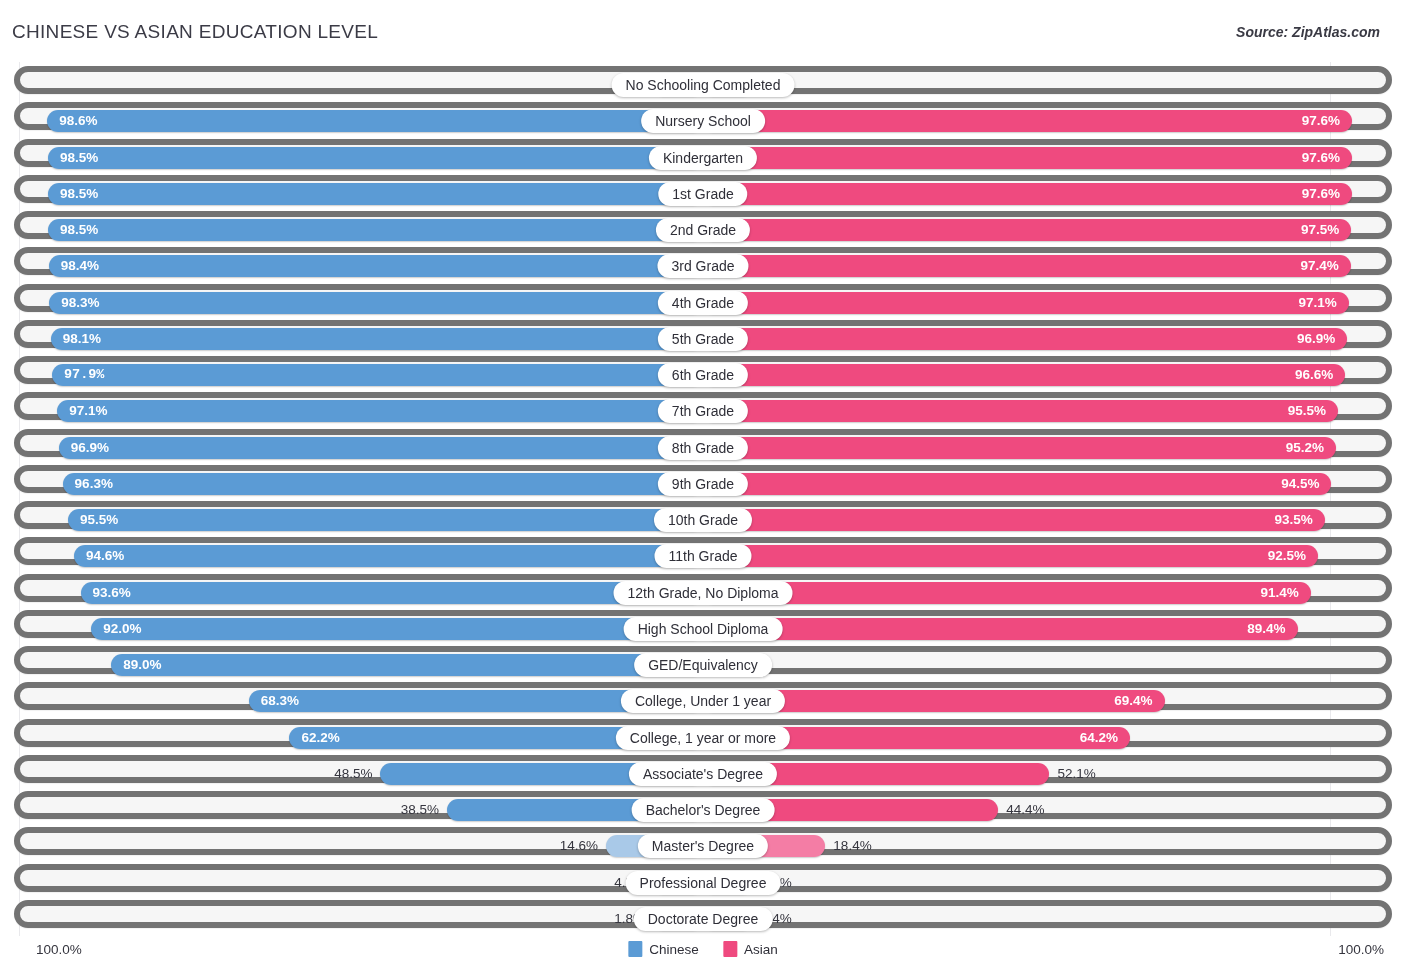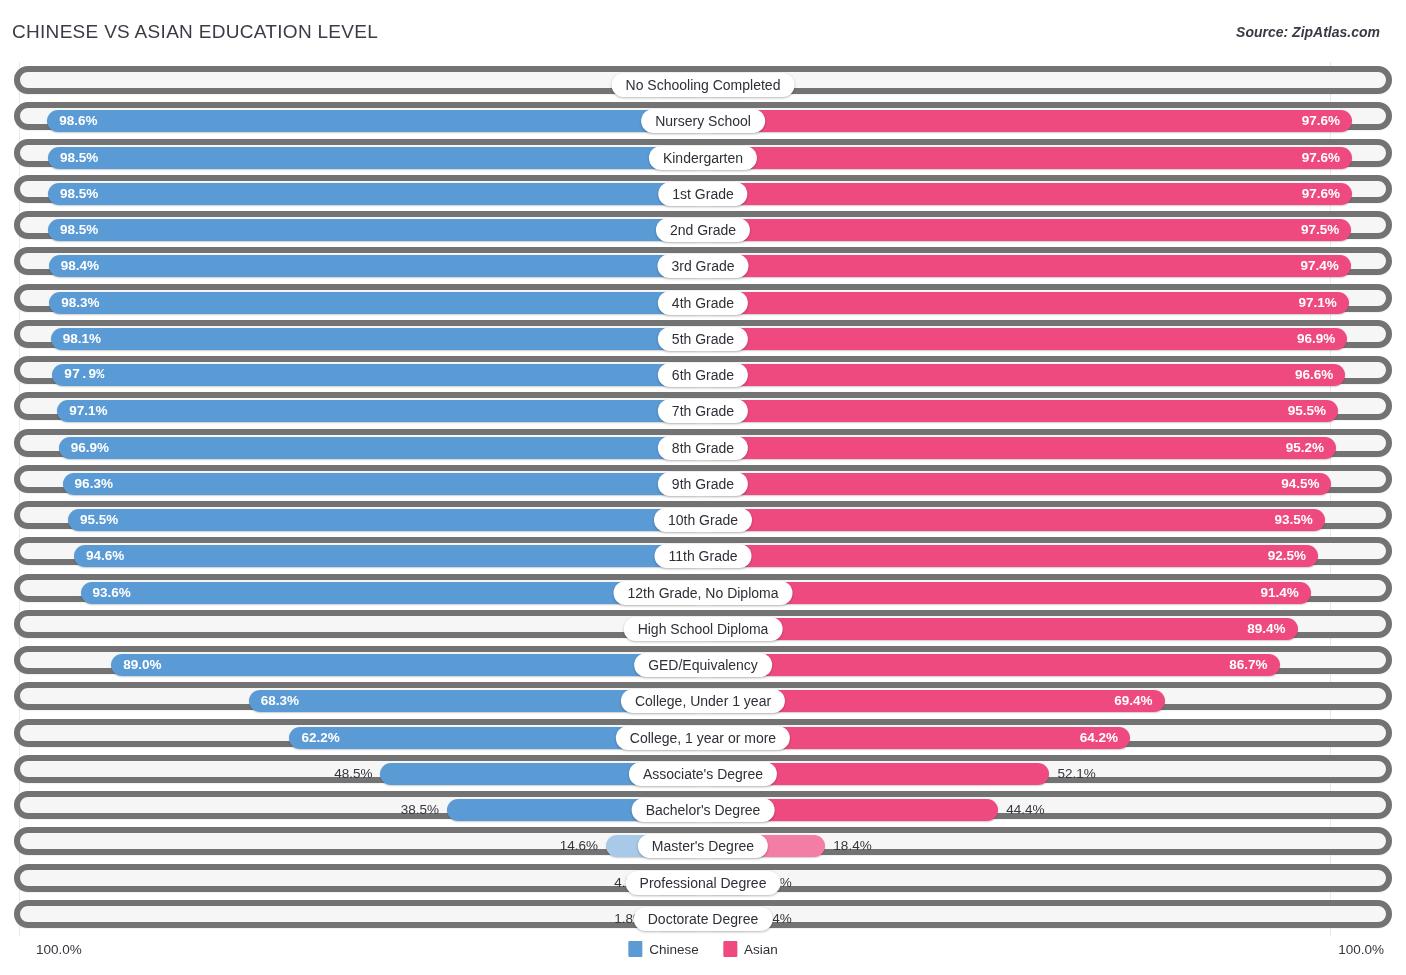--- a/index.html
+++ b/index.html
@@ -299,31 +299,31 @@
     <div class="row" style="top: 511.5px;">
       <div class="bar bar-left" style="width: 622.44px; background: rgb(91, 155, 213);">
         <span class="bar-val val-in">93.6%</span>
       </div>
       <div class="bar bar-right" style="width: 607.81px; background: rgb(239, 74, 127);">
         <span class="bar-val val-in">91.4%</span>
       </div>
       <div class="pill">12th Grade, No Diploma</div>
     </div>
     <div class="row" style="top: 547.75px;">
+      <div class="bar bar-left" style="width: 611.8px; background: rgb(91, 155, 213);">
+        <span class="bar-val val-in">92.0%</span>
+      </div>
       <div class="bar bar-right" style="width: 594.51px; background: rgb(239, 74, 127);">
         <span class="bar-val val-in">89.4%</span>
       </div>
       <div class="pill">High School Diploma</div>
     </div>
     <div class="row" style="top: 584px;">
       <div class="bar bar-left" style="width: 591.85px; background: rgb(91, 155, 213);">
         <span class="bar-val val-in">89.0%</span>
-      </div>
-      <div class="bar bar-right" style="width: 576.555px; background: rgb(239, 74, 127);">
-        <span class="bar-val val-in">86.7%</span>
       </div>
       <div class="pill">GED/Equivalency</div>
     </div>
     <div class="row" style="top: 620.25px;">
       <div class="bar bar-left" style="width: 454.195px; background: rgb(91, 155, 213);">
         <span class="bar-val val-in">68.3%</span>
       </div>
       <div class="bar bar-right" style="width: 461.51px; background: rgb(239, 74, 127);">
         <span class="bar-val val-in">69.4%</span>
       </div>

